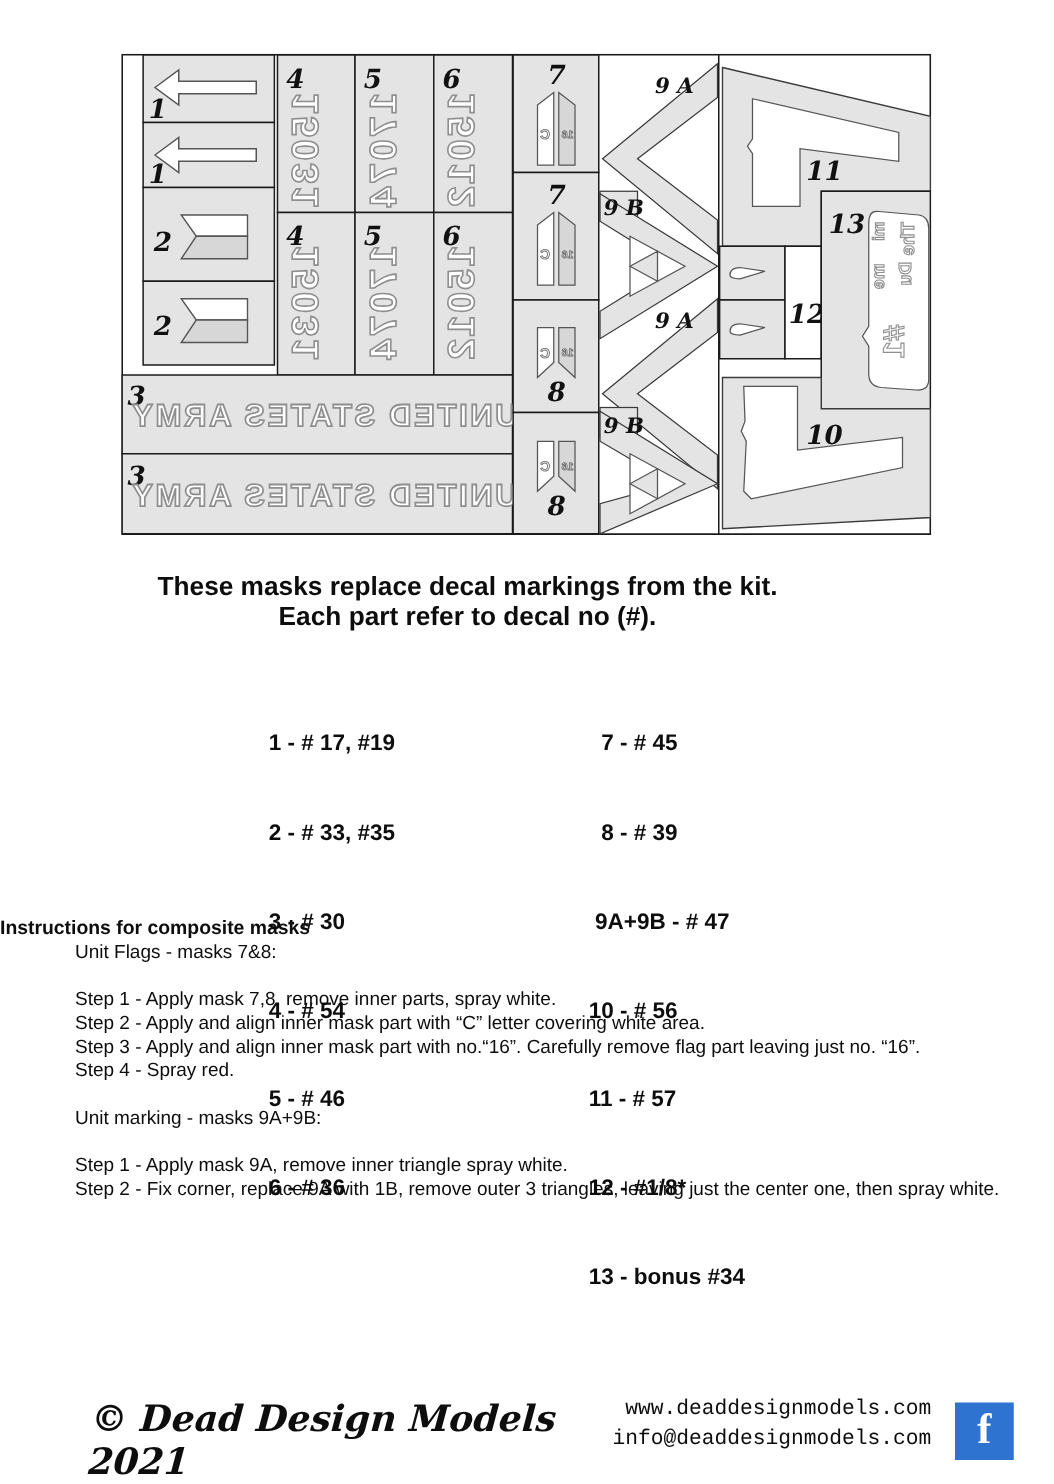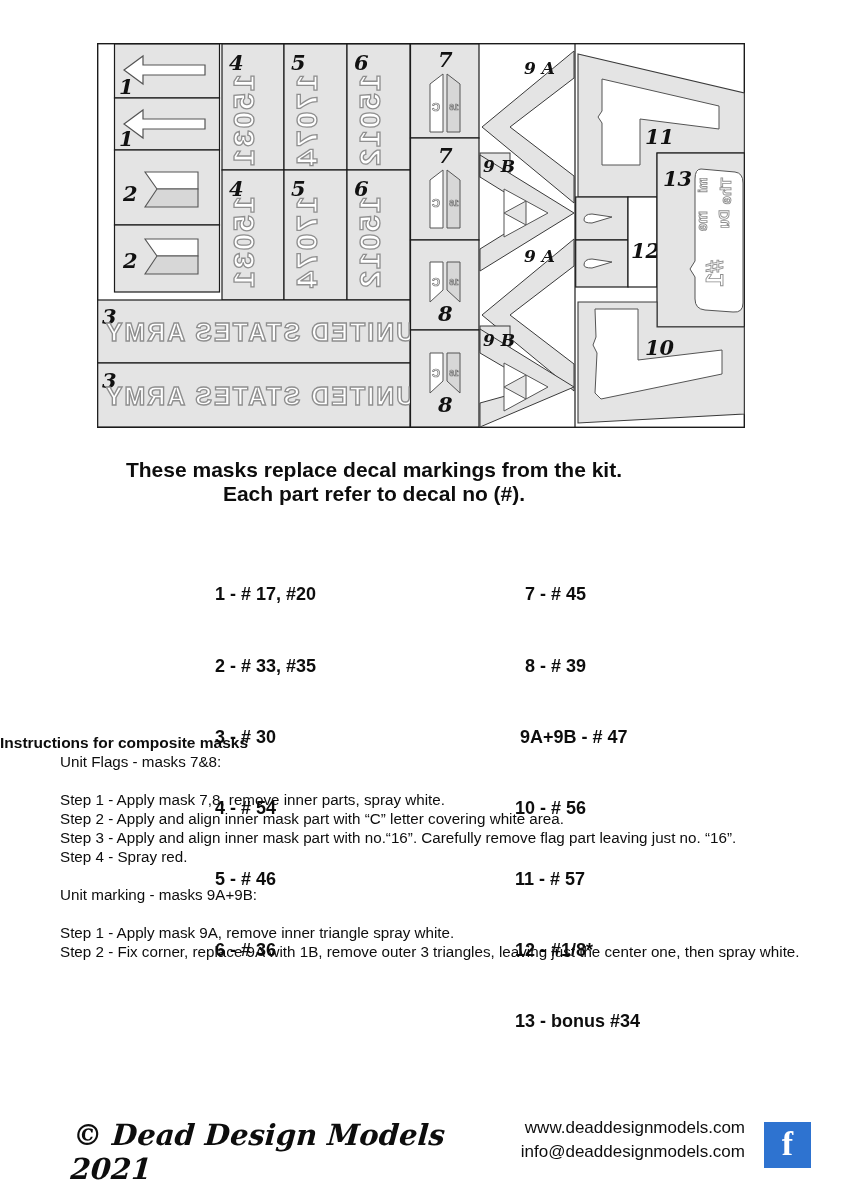--- a/index.html
+++ b/index.html
@@ -10,33 +10,33 @@
   
   .lbl{font-family:"DejaVu Serif",serif;font-style:italic;font-weight:700;fill:#111;font-size:21px;}
   .lbl-s{font-size:17px;}
   .outl{font-family:"Liberation Sans",sans-serif;font-weight:700;fill:#ffffff;stroke:#8f8f8f;}
   .tiny{font-family:"Liberation Sans",sans-serif;font-weight:700;fill:#f2f2f2;stroke:#6f6f6f;stroke-width:.7;}
 
   #heading{position:absolute;left:0;top:458px;width:748px;text-align:center;
            font-weight:700;font-size:21px;line-height:24px;}
   .dlist{position:absolute;top:536px;font-weight:700;font-size:18px;line-height:23.7px;white-space:pre;}
   #list-left{left:215px;}
-  #list-right{left:471px;margin-left:44px;}
+  #list-right{left:471px;}
 
   #instr-title{position:absolute;left:0;top:734px;width:843px;text-align:left;
                font-weight:700;font-size:15.5px;}
   #instr-body{position:absolute;left:60px;top:752px;width:752px;
               font-weight:400;font-size:15.2px;line-height:19px;}
   .gap{height:19px;}
 
   #copyright{position:absolute;left:72px;top:1118px;width:380px;
              font-family:"DejaVu Serif",serif;font-style:italic;font-weight:700;
              font-size:29px;transform:skewX(-4deg);}
   #urls{position:absolute;right:98px;top:1116px;text-align:right;
-        font-family:Liberation Sans, sans-serif;font-size:17px;line-height:24px;}
+        font-family:Liberation Mono, monospace;font-size:17px;line-height:24px;}
   #urls div{white-space:nowrap;}
   #fb{position:absolute;left:764px;top:1122px;width:47px;height:46px;background:#2e73d0;
       color:#fff;font-weight:700;font-size:34px;text-align:center;line-height:44px;
       font-family:"Liberation Serif",serif;}
 </style>
 </head>
 <body>
 
 <div id="stage">
 
@@ -196,21 +196,21 @@
     </g>
     <text class="lbl" x="548" y="312">10</text>
   </svg>
 
   <div id="heading">
     <div>These masks replace decal markings from the kit.</div>
     <div>Each part refer to decal no (#).</div>
   </div>
 
   <div id="list-left" class="dlist">
-    <div>1 - # 17, #20</div>
+    <div>1 - # 17, #19</div>
     <div>2 - # 33, #35</div>
     <div>3 - # 30</div>
     <div>4 - # 54</div>
     <div>5 - # 46</div>
     <div>6 - # 36</div>
   </div>
   <div id="list-right" class="dlist">
     <div>&nbsp;&nbsp;7 - # 45</div>
     <div>&nbsp;&nbsp;8 - # 39</div>
     <div>&nbsp;9A+9B - # 47</div>

